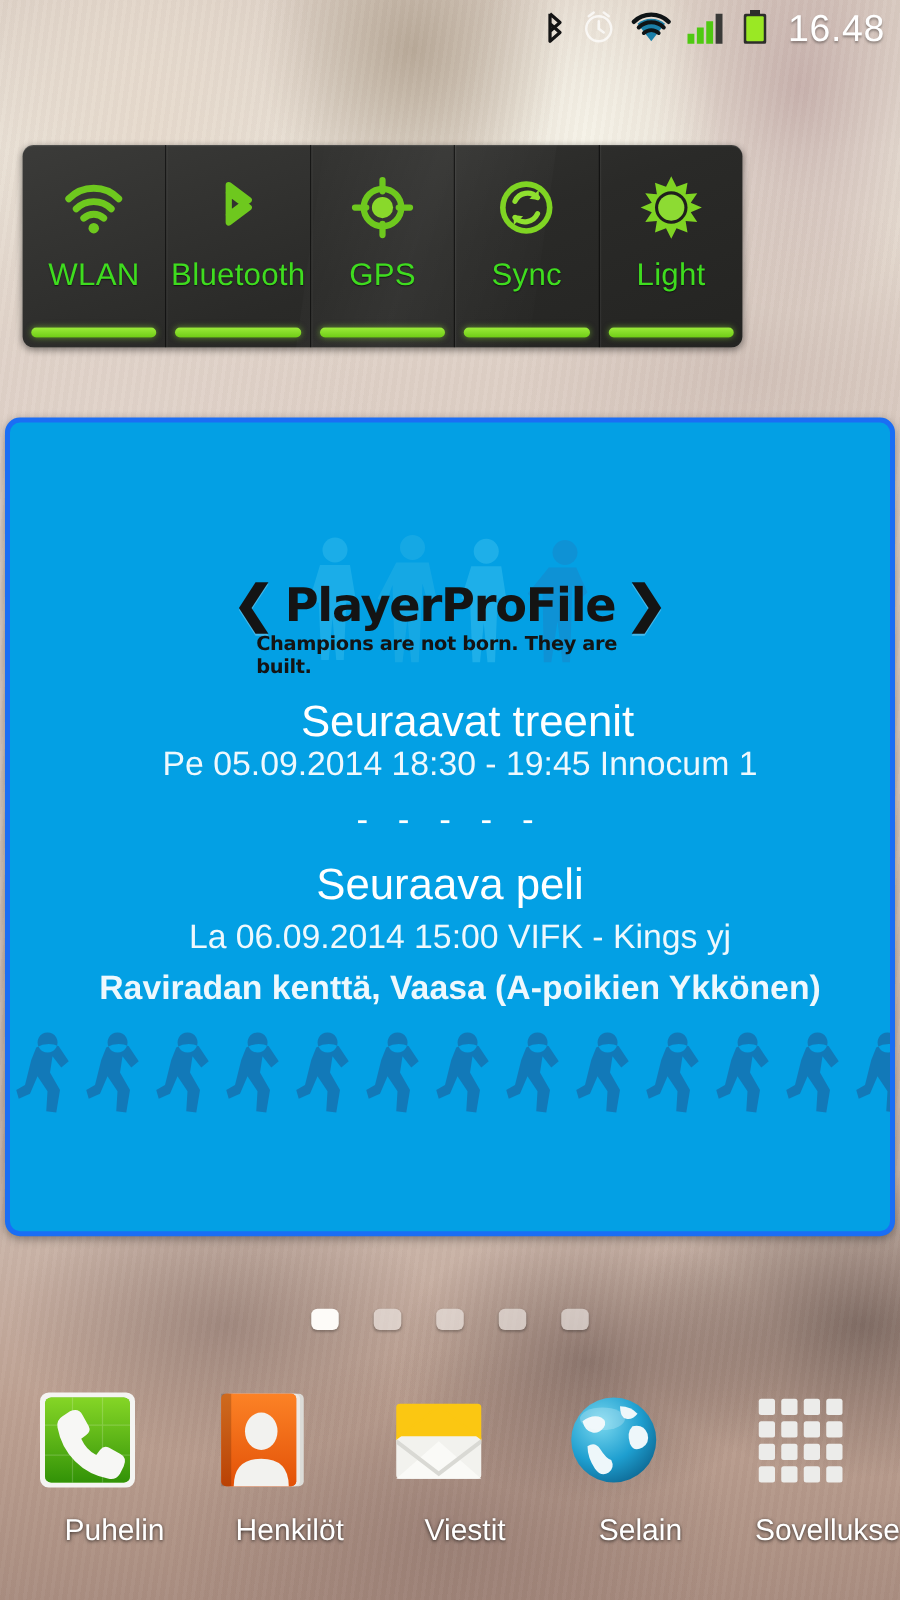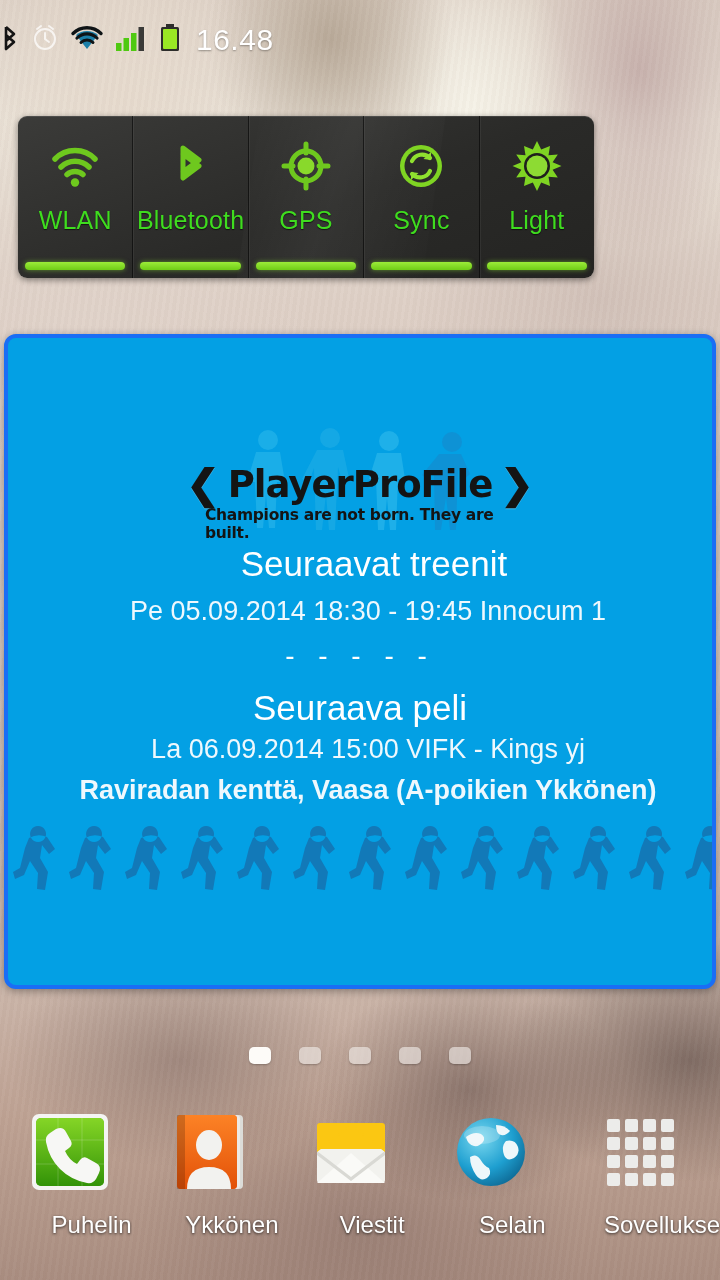--- a/index.html
+++ b/index.html
@@ -35,22 +35,22 @@
   #wallpaper::after{
     content:""; position:absolute; inset:0;
     background:
       repeating-linear-gradient(98deg, rgba(255,255,255,.05) 0 3px, rgba(120,96,88,.05) 3px 7px);
     opacity:.55;
   }
 
   
   #statusbar {
     position:absolute; top:0; left:0; width:720px; height:48px;
-    display:flex; align-items:center; 
-    padding-right:12px; gap:11px; z-index:20;margin-top:16px;
+    display:flex; align-items:center; justify-content:flex-end;
+    padding-right:12px; gap:11px; z-index:20;
   }
   #statusbar .sb-icon { display:block; }
   #clock {
     color:#ffffff; font-size:30px; letter-spacing:.5px;
     text-shadow:0 1px 2px rgba(0,0,0,.35);
     margin-left:3px;
   }
 
   
   #toggles {
@@ -125,21 +125,21 @@
   }
 
   .ppf-h {
     position:absolute; left:0; right:0; text-align:center;
     color:#ffffff; font-size:35px; font-weight:normal;
   }
   .ppf-s {
     position:absolute; left:16px; right:0; text-align:center;
     color:#eef8fd; font-size:27px; font-weight:normal;
   }
-  #ppf-train-title  { top:206px;padding-left:28px; }
+  #ppf-train-title  { top:220px;padding-left:28px; }
   #ppf-train-info   { top:258px; }
   #ppf-sep {
     position:absolute; left:0; right:0; top:302px; text-align:center;
     color:#ffffff; font-size:28px; letter-spacing:8px;
   }
   #ppf-game-title   { top:350px; }
   #ppf-game-info    { top:396px; }
   #ppf-game-place   { top:437px;font-weight:bold; }
 
   #ppf-players {
@@ -426,21 +426,21 @@
           <linearGradient id="ctgrad" x1="0" y1="0" x2="0" y2="1">
             <stop offset="0" stop-color="#ff8c2a" stop-opacity=".8"></stop>
             <stop offset="1" stop-color="#e04f05" stop-opacity=".85"></stop>
           </linearGradient>
         </defs>
         <rect x="14" y="10" width="8" height="74" fill="rgba(0,0,0,.18)"></rect>
         <ellipse cx="46" cy="40" rx="13" ry="15" fill="#f2f2ef"></ellipse>
         <path d="M24 84 q0 -22 22 -22 q22 0 22 22 z" fill="#f2f2ef"></path>
       </svg>
     </span>
-    <span class="dock-label">Ykkönen</span>
+    <span class="dock-label">Henkilöt</span>
   </div>
 
   <div class="dock-item">
     <span class="dock-icon">
       <svg width="94" height="94" viewBox="0 0 94 94">
         <rect x="13" y="18" width="68" height="32" rx="3" fill="#fbc712"></rect>
         <rect x="13" y="44" width="68" height="34" rx="3" fill="#f2f2ee"></rect>
         <path d="M13 78 L47 48 L81 78 Z" fill="#fafaf7"></path>
         <path d="M13 46 L47 72 L81 46 L81 50 L47 76 L13 50 Z" fill="#d9d9d4"></path>
         <path d="M13 47 L47 21 L81 47 L81 45 L47 19 L13 45 Z" fill="#fbc712"></path>

